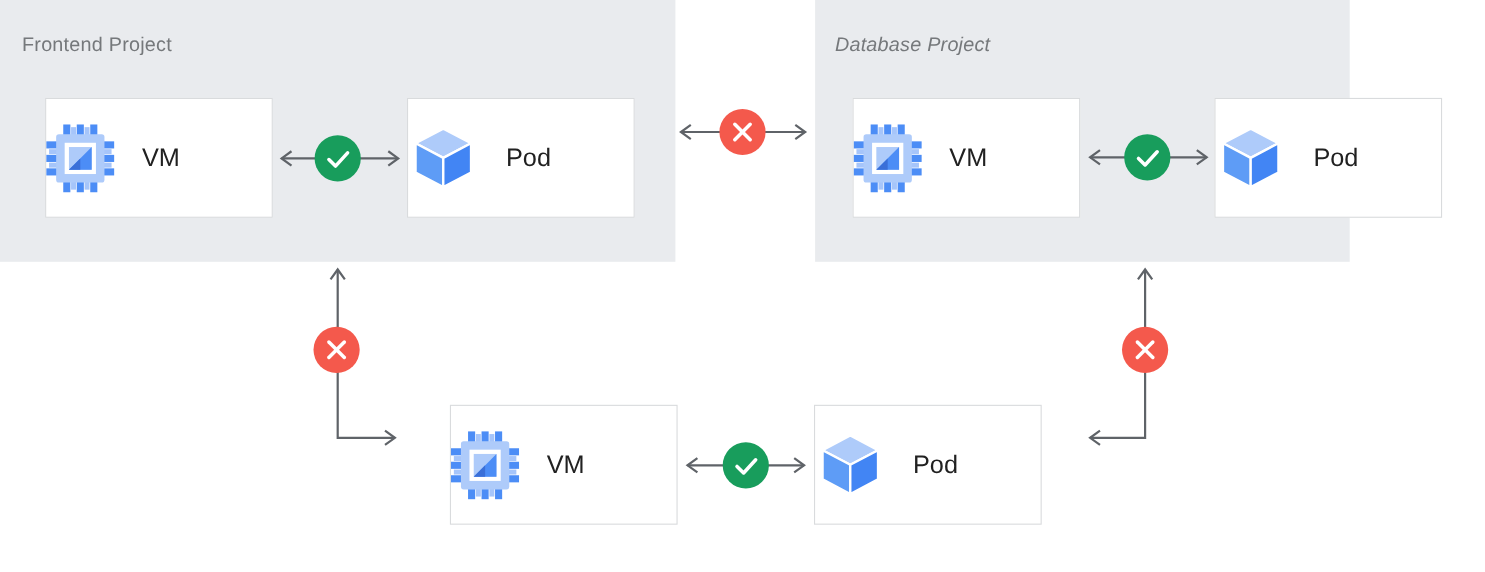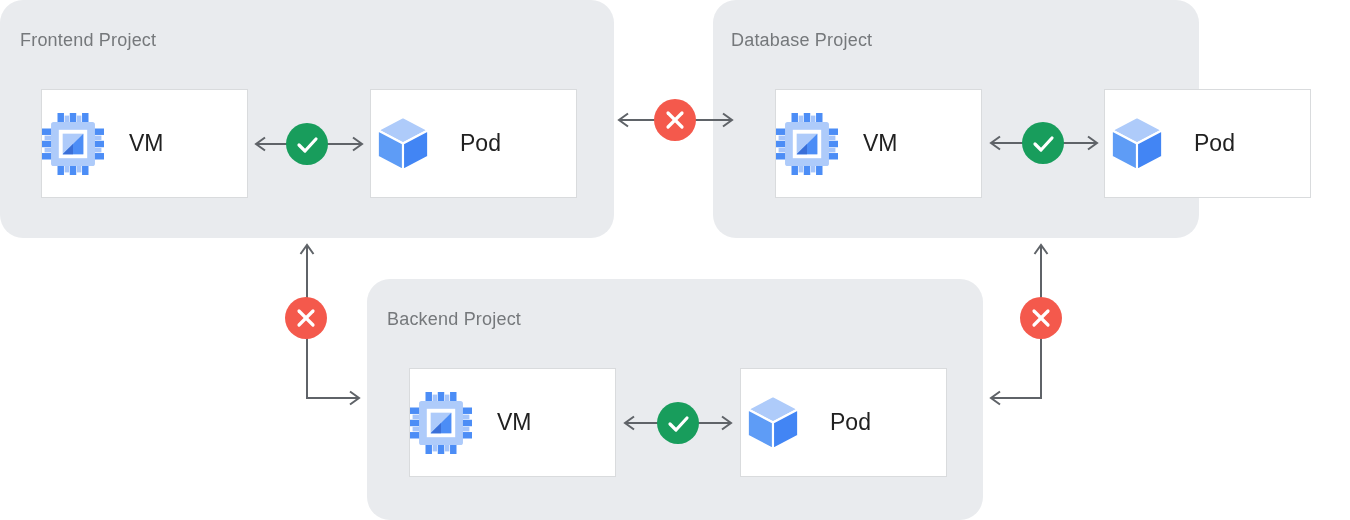--- a/index.html
+++ b/index.html
@@ -1,22 +1,22 @@
 <!DOCTYPE html>
 <html><head>
 <meta charset="utf-8">
 <style>
   html,body{margin:0;padding:0;background:#ffffff;}
   .canvas{
     position:relative;width:1350px;height:520px;overflow:hidden;
     font-family:"Liberation Sans", sans-serif;background:#ffffff;
   }
-  .panel{position:absolute;background:#e9ebee;border-radius:23px;}
+  .panel{position:absolute;background:#e9ebee;}
   .panel-frontend{left:0;top:0;width:614px;height:238px;}
-  .panel-database{left:713px;top:0;width:486px;height:238px;}
+  .panel-database{left:741px;top:0;width:486px;height:238px;font-style:italic;}
   .panel-backend{left:367px;top:279px;width:616px;height:241px;}
   .panel-title{
     position:absolute;left:20px;top:30px;
     font-size:18px;color:#75787b;letter-spacing:.2px;white-space:nowrap;
   }
   .panel-database .panel-title{left:18px;}
   .node{
     position:absolute;width:207px;height:109px;background:#ffffff;
     border:1px solid #d9dbdd;box-sizing:border-box;
     display:flex;align-items:center;gap:25px;
@@ -45,23 +45,20 @@
 </head>
 <body>
 
 <div class="canvas">
 
   <section class="panel panel-frontend">
     <div class="panel-title">Frontend Project</div>
   </section>
   <section class="panel panel-database">
     <div class="panel-title">Database Project</div>
-  </section>
-  <section class="panel panel-backend">
-    <div class="panel-title">Backend Project</div>
   </section>
 
   <svg class="overlay" width="1350" height="520" viewBox="0 0 1350 520">
     <defs>
       <marker id="arrow" markerUnits="userSpaceOnUse" markerWidth="24" markerHeight="24" viewBox="-12 -12 24 24" refX="0" refY="0" orient="auto-start-reverse">
         <path d="M -9 -6.5 L 0 0 L -9 6.5" fill="none" stroke="#5f6368" stroke-width="2"></path>
       </marker>
     </defs>
     <g fill="none" stroke="#5f6368" stroke-width="2">
       <path d="M 256 144 H 362" marker-start="url(#arrow)" marker-end="url(#arrow)"></path>

